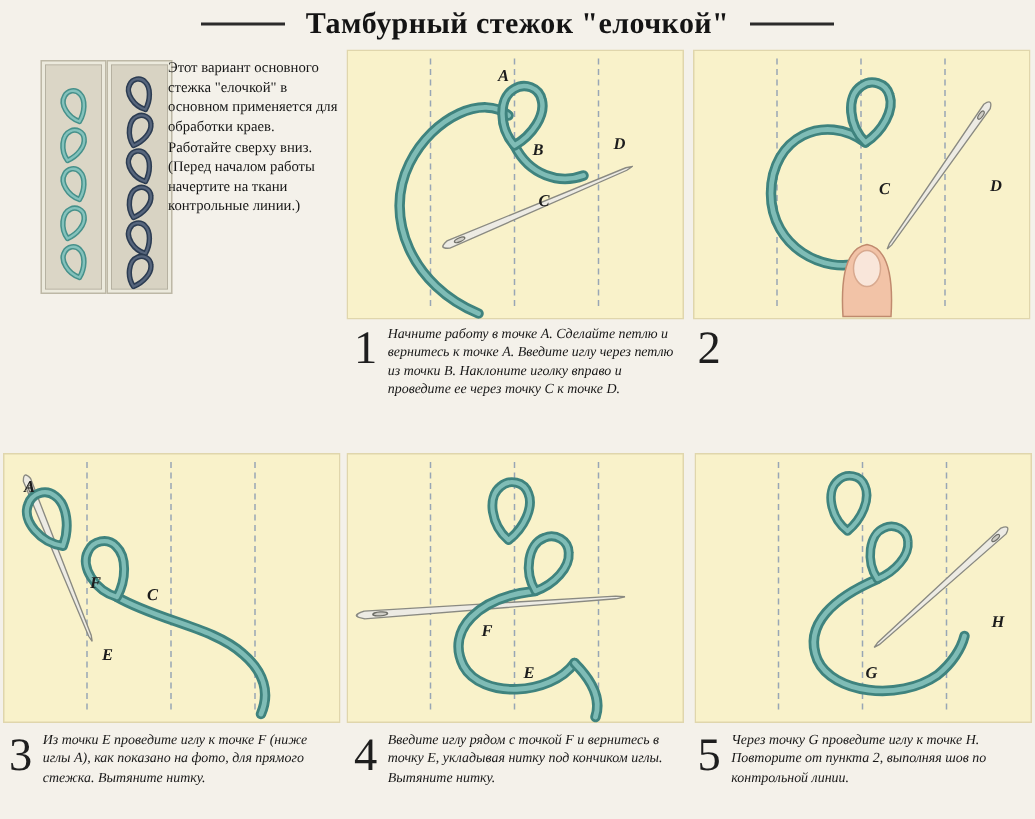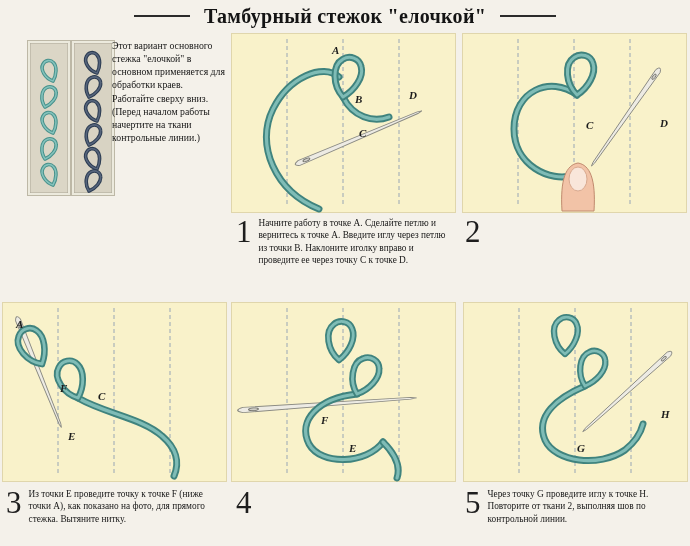--- a/index.html
+++ b/index.html
@@ -26,21 +26,21 @@
   .pbg{fill:#f9f2ca;stroke:#e0d6ac;stroke-width:1;}
   .dash{stroke:#98a6b5;stroke-width:1;stroke-dasharray:4 3;fill:none;}
   .tOut{fill:none;stroke:#3f837e;stroke-width:7;stroke-linecap:round;}
   .tIn{fill:none;stroke:#7fbcb6;stroke-width:3.2;stroke-linecap:round;}
   .lab{font-family:"Liberation Serif",serif;font-size:11px;font-style:italic;
        font-weight:bold;fill:#1c1c1c;}
 
   
   .cap{position:absolute;display:flex;gap:7px;align-items:flex-start;}
   .num{font-size:31px;line-height:.95;color:#1e1e1e;}
-  .ctext{font-size:9.3px;line-height:1.32;color:#161616;}
+  .ctext{font-size:9.3px;font-style:italic;line-height:1.32;color:#161616;}
 </style>
 </head>
 <body>
 
 <svg width="0" height="0" style="position:absolute" aria-hidden="true">
   <defs>
     <g id="petal">
       <path d="M0,0 C-11,-8 -15,-25 -7,-32 C-2,-37 7,-36 10,-29 C14,-21 9,-8 0,0" style="fill:none;stroke:currentColor;stroke-width:6;stroke-linecap:round"></path>
       <path d="M0,0 C-11,-8 -15,-25 -7,-32 C-2,-37 7,-36 10,-29 C14,-21 9,-8 0,0" style="fill:none;stroke:var(--tin,#8fc6c0);stroke-width:2.6;stroke-linecap:round"></path>
     </g>
@@ -192,23 +192,24 @@
   <div class="cap" style="left:236px;top:217px;width:217px">
     <div class="num">1</div>
     <div class="ctext">Начните работу в точке A. Сделайте петлю и вернитесь к точке A. Введите иглу через петлю из точки B. Наклоните иголку вправо и проведите ее через точку C к точке D.</div>
   </div>
   <div class="cap" style="left:465px;top:217px;width:220px">
     <div class="num">2</div>
   </div>
 
   <div class="cap" style="left:6px;top:488px;width:214px">
     <div class="num">3</div>
-    <div class="ctext">Из точки E проведите точку к точке F (ниже точки A), как показано на фото, для прямого стежка. Вытяните нитку.</div>
+    <div class="ctext">Из точки E проведите иглу к точке F (ниже иглы A), как показано на фото, для прямого стежка. Вытяните нитку.</div>
   </div>
   <div class="cap" style="left:236px;top:488px;width:216px">
     <div class="num">4</div>
+    <div class="ctext">Введите иглу рядом с точкой F и вернитесь в точку E, укладывая нитку под кончиком иглы. Вытяните нитку.</div>
   </div>
   <div class="cap" style="left:465px;top:488px;width:220px">
     <div class="num">5</div>
-    <div class="ctext">Через точку G проведите иглу к точке H. Повторите от ткани 2, выполняя шов по контрольной линии.</div>
+    <div class="ctext">Через точку G проведите иглу к точке H. Повторите от пункта 2, выполняя шов по контрольной линии.</div>
   </div>
 
 </div>
 
 </body></html>

